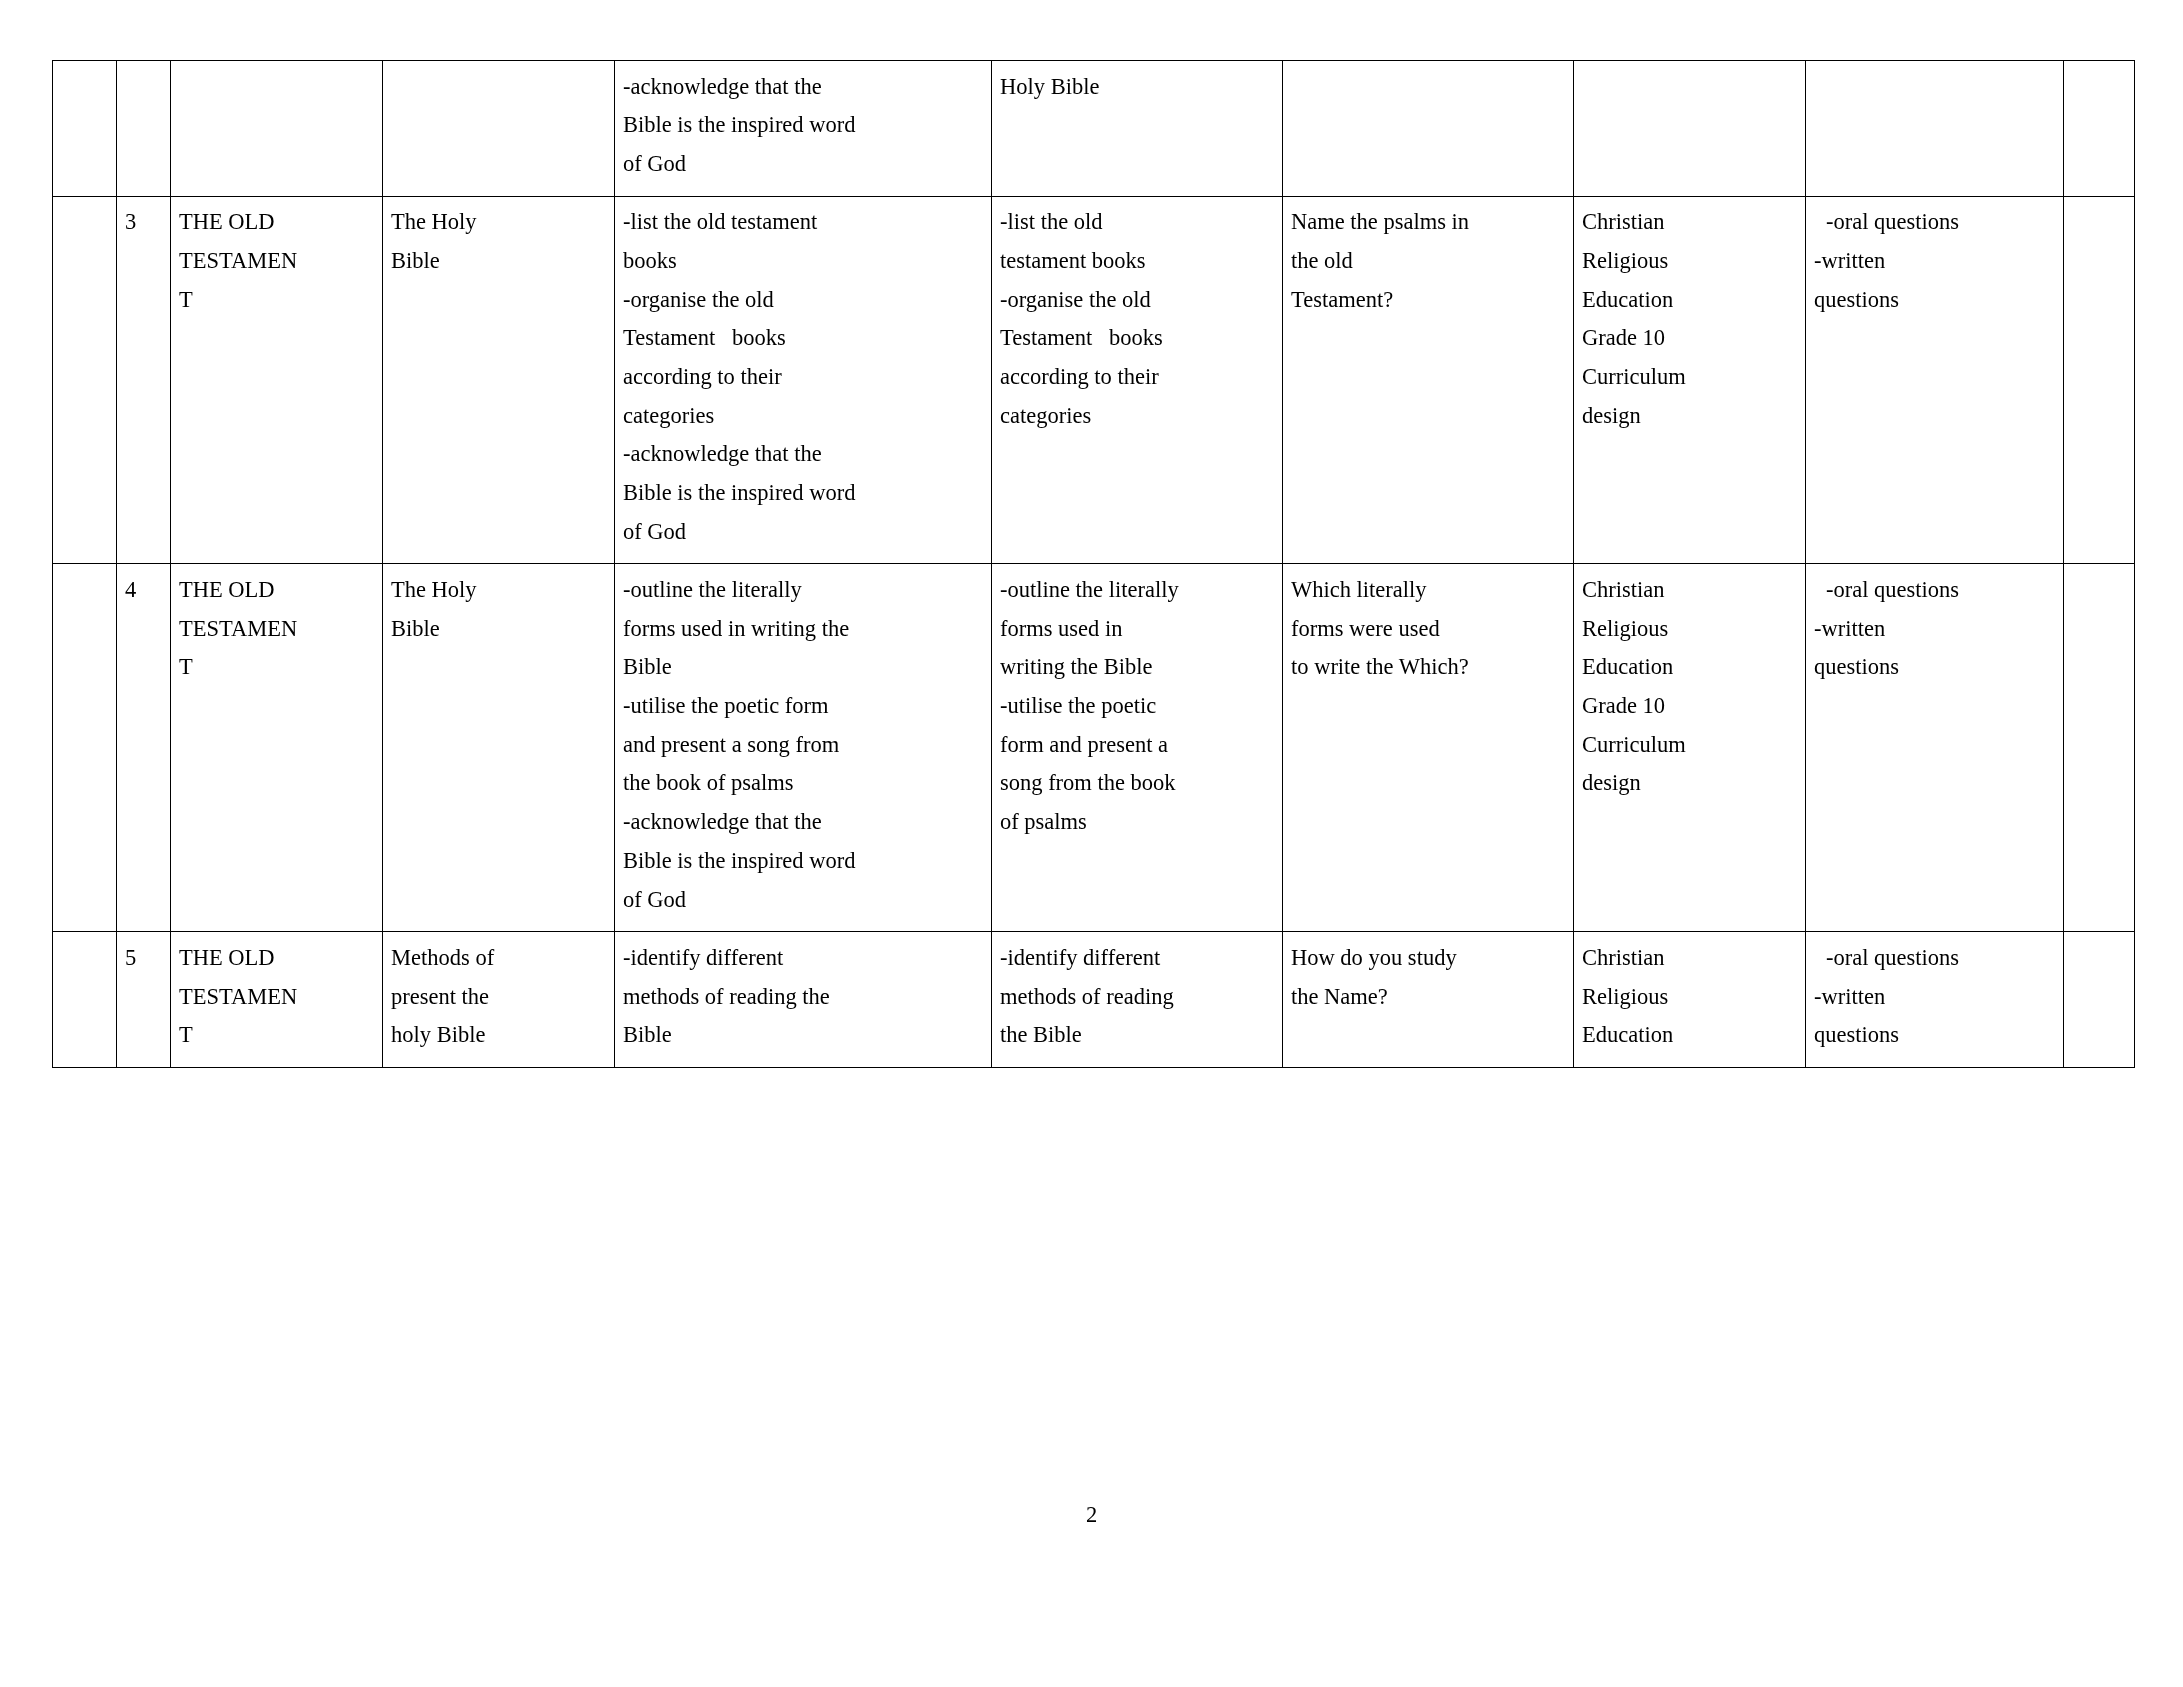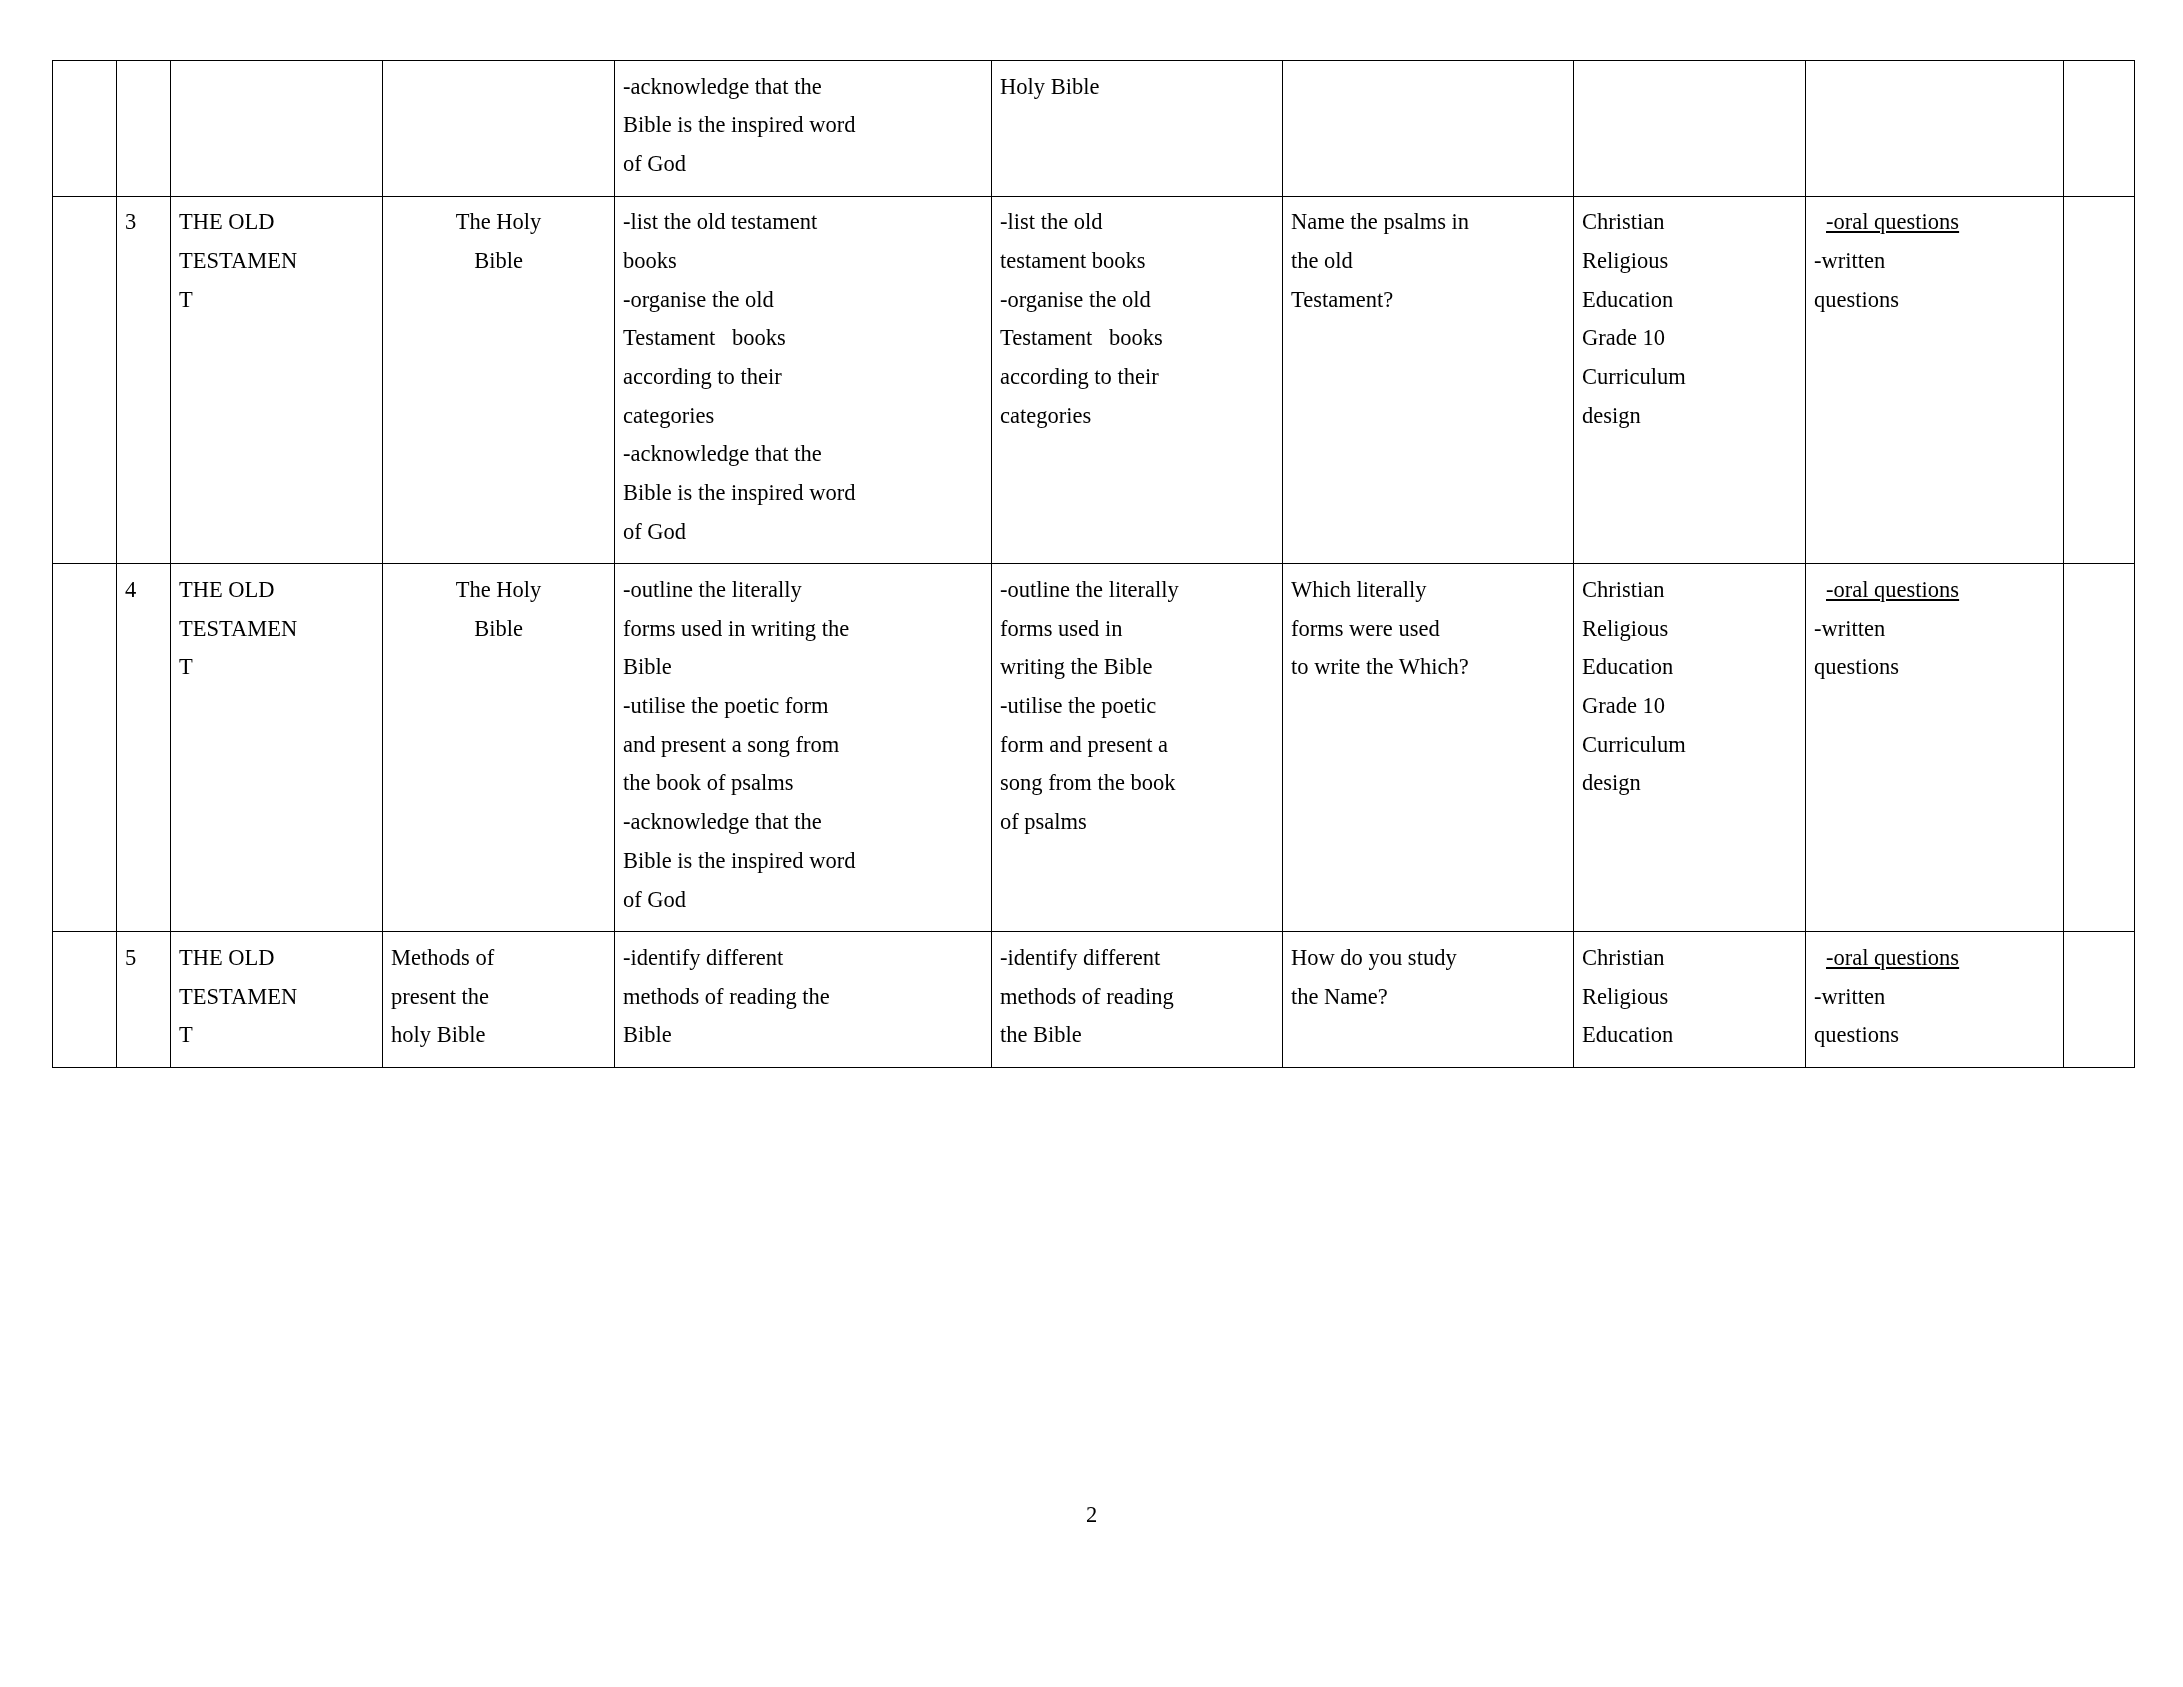--- a/index.html
+++ b/index.html
@@ -51,25 +51,23 @@
   col.c6 { width: 291px; }
   col.c7 { width: 232px; }
   col.c8 { width: 258px; }
   col.c9 { width: 71px; }
 
   .cell-lines > div {
     white-space: pre-wrap;
   }
   .center-ish {
     padding-left: 14.6px;
-    text-align: center;
   }
   .indent-sm {
     padding-left: 12px;
-    text-decoration: underline;
   }
   .pagenum {
     position: absolute;
     left: 0;
     top: 1502px;
     width: 2183px;
     text-align: center;
     font-size: 22.5px;
     font-family: "Liberation Serif", serif;
   }

